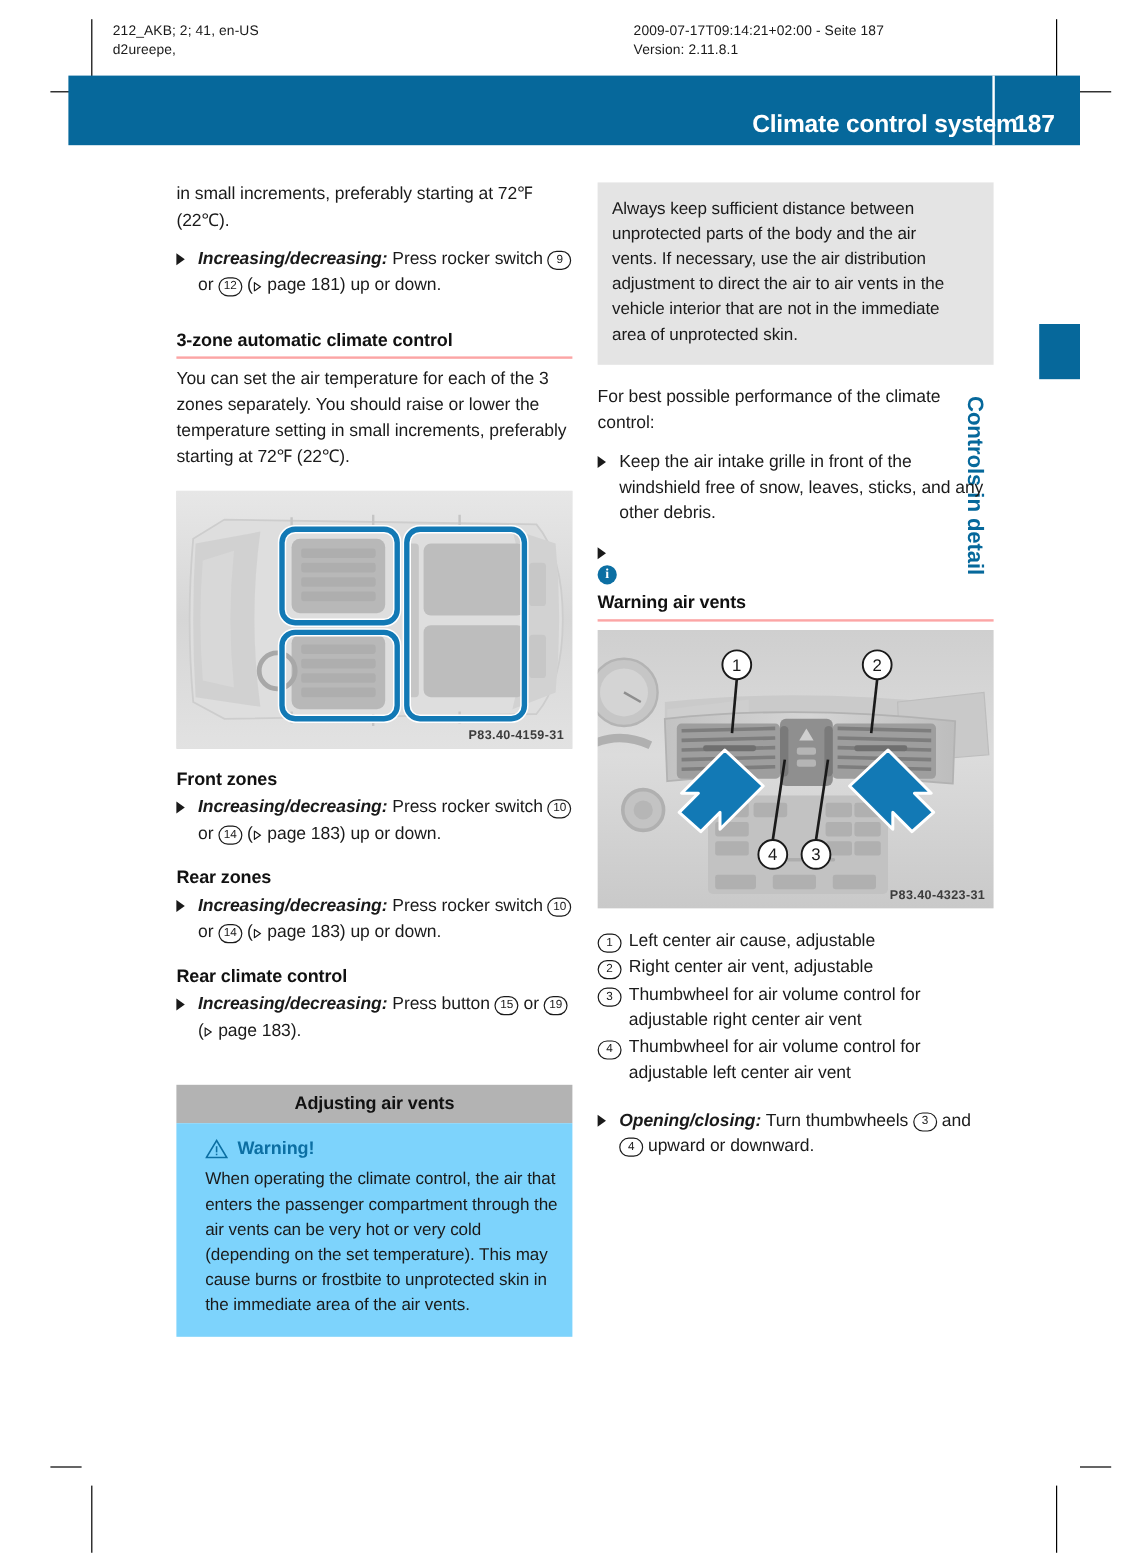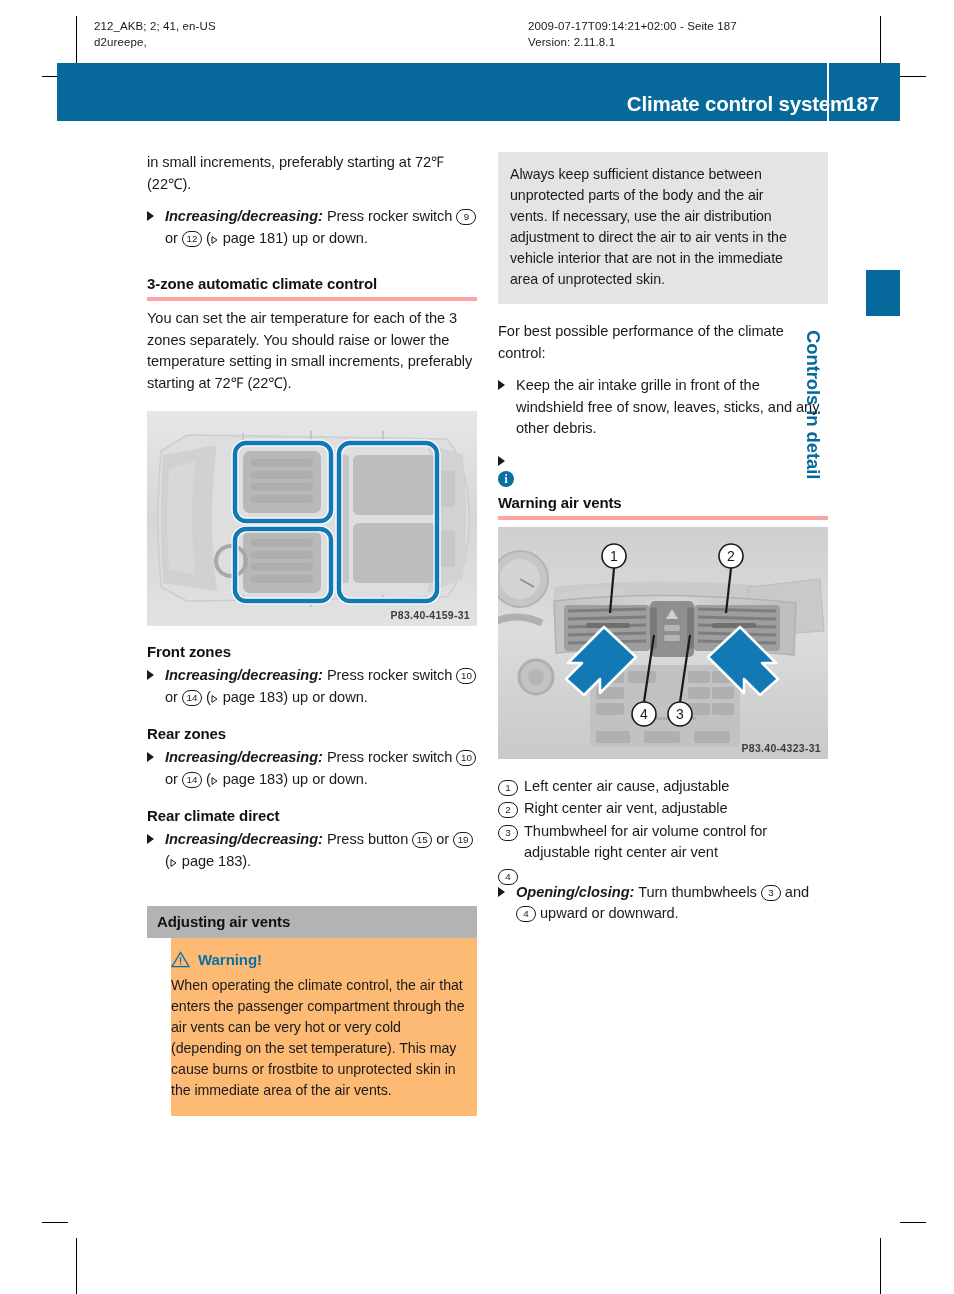--- a/index.html
+++ b/index.html
@@ -115,39 +115,40 @@
 
   
   .sec-head {
     font-size: 15px;
     font-weight: bold;
     color: #111;
     letter-spacing: -0.1px;
     padding-bottom: 5px;
   }
   .sec-head.ruled {
-    border-bottom: 4px solid #fca5a5;
+    border-bottom: 2px solid #fca5a5;
     margin-bottom: 7px;
   }
   .sub-head {
     font-size: 15px;
     font-weight: bold;
     color: #111;
     letter-spacing: -0.1px;
     margin-bottom: 5px;
   }
 
   
   .band-head {
     background: #b3b3b3;
     font-size: 15px;
     font-weight: bold;
     color: #111;
     padding: 7px 10px 8px 10px;
     letter-spacing: -0.1px;
+    text-align: center;
   }
 
   
   .step {
     position: relative;
     padding-left: 18px;
     font-size: 14.6px;
     line-height: 21.5px;
     letter-spacing: -0.05px;
   }
@@ -186,26 +187,25 @@
 
   
   .grey-box {
     background: #e4e4e4;
     padding: 12px 24px 14px 12px;
     font-size: 14.2px;
     line-height: 21px;
     letter-spacing: -0.05px;
   }
   .warn-box {
-    background: #fdba74;
-    padding: 11px 12px 15px 0;
+    background: #7dd3fc;
+    padding: 11px 12px 15px 24px;
     font-size: 14.2px;
     line-height: 21px;
     letter-spacing: -0.05px;
-    margin-left: 24px;
   }
   .warn-title {
     display: flex;
     align-items: center;
     gap: 8px;
     font-size: 15px;
     font-weight: bold;
     color: #0c6fa3;
     margin-bottom: 5px;
   }
@@ -389,21 +389,21 @@
   <div class="sub-head">Rear zones</div>
   <div class="step">
     <span class="tri"></span>
     <b>Increasing/decreasing:</b><span> Press rocker switch </span><span class="cnum">10</span><span> or </span><span class="cnum">14</span><span> (</span><span class="ptri"><svg viewBox="0 0 7 8" width="7" height="8">
           <path d="M1 0.6 L6 4 L1 7.4 Z" fill="none" stroke="#1a1a1a" stroke-width="1"></path>
         </svg></span><span> page 183) up or down.</span>
   </div>
 
   <div class="gap-m"></div>
 
-  <div class="sub-head">Rear climate direct</div>
+  <div class="sub-head">Rear climate control</div>
   <div class="step">
     <span class="tri"></span>
     <b>Increasing/decreasing:</b><span> Press button </span><span class="cnum">15</span><span> or </span><span class="cnum">19</span><span> (</span><span class="ptri"><svg viewBox="0 0 7 8" width="7" height="8">
           <path d="M1 0.6 L6 4 L1 7.4 Z" fill="none" stroke="#1a1a1a" stroke-width="1"></path>
         </svg></span><span> page 183).</span>
   </div>
 
   <div class="gap-xl"></div>
 
   <div class="band-head">Adjusting air vents</div>
@@ -567,20 +567,21 @@
   <div class="legend-row">
     <span class="cnum">2</span>
     <span>Right center air vent, adjustable</span>
   </div>
   <div class="legend-row">
     <span class="cnum">3</span>
     <span>Thumbwheel for air volume control for adjustable right center air vent</span>
   </div>
   <div class="legend-row">
     <span class="cnum">4</span>
+    <span>Thumbwheel for air volume control for adjustable left center air vent</span>
   </div>
 
   <div class="gap-m"></div>
 
   <div class="step">
     <span class="tri"></span>
     <b>Opening/closing:</b><span> Turn thumbwheels </span><span class="cnum">3</span><span> and </span><span class="cnum">4</span><span> upward or downward.</span>
   </div>
 
 </div>

